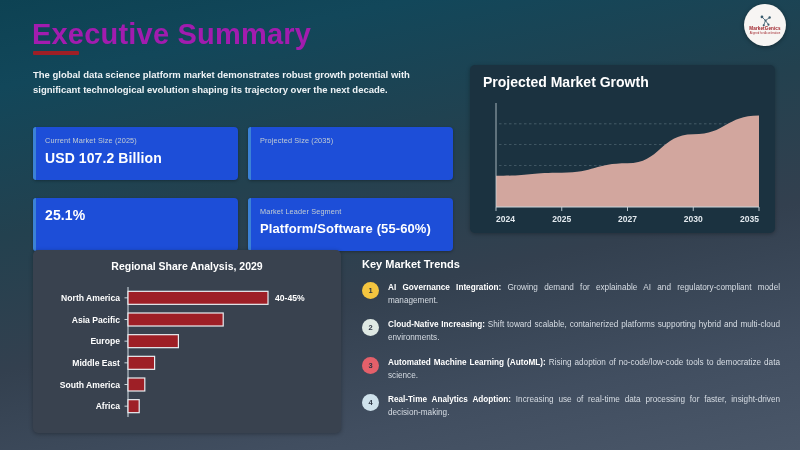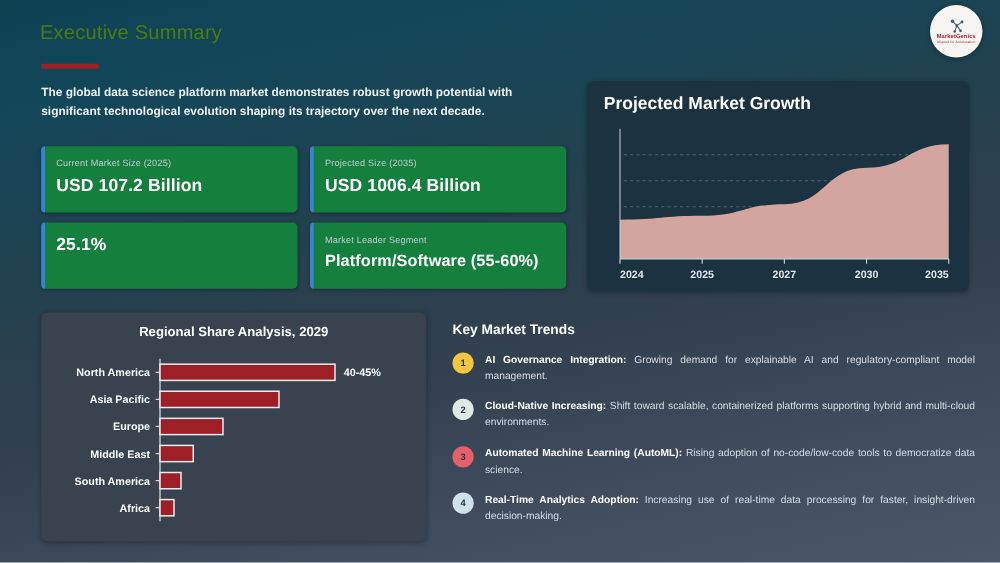--- a/index.html
+++ b/index.html
@@ -7,21 +7,21 @@
     width:800px;height:450px;overflow:hidden;
     font-family:"Liberation Sans", sans-serif;
     background:linear-gradient(168deg,#0d4253 0%,#12475a 14%,#23414f 38%,#33404f 60%,#414e60 82%,#4a5769 100%);
     color:#ffffff;position:relative;
   }
   .slide{position:absolute;inset:0;}
 
   
   .title{
     position:absolute;left:32px;top:18px;
-    font-size:16px;font-weight:normal;letter-spacing:.2px;color:#4d7c0f;
+    font-size:29px;font-weight:bold;letter-spacing:.2px;color:#a21caf;
   }
   .title-rule{
     position:absolute;left:33px;top:51px;width:46px;height:4px;
     background:#9e1f26;border-radius:1px;
   }
   .subtitle{
     position:absolute;left:33px;top:68px;width:415px;
     font-size:9.5px;font-weight:bold;line-height:1.55;color:#eef3f6;
   }
 
@@ -32,23 +32,24 @@
     align-items:center;justify-content:center;box-shadow:0 1px 4px rgba(0,0,0,.35);
   }
   .logo-mark{width:15px;height:13px;margin-bottom:0px;}
   .logo-name{font-size:4.6px;font-weight:bold;color:#9e1f26;letter-spacing:.1px;line-height:1;}
   .logo-tag{font-size:2.7px;color:#9e1f26;letter-spacing:.1px;margin-top:1px;line-height:1;}
 
   
   .cards{position:absolute;left:33px;top:117px;width:420px;
          display:grid;grid-template-columns:1fr 1fr;gap:8px 10px;}
   .card{
-    position:relative;background:#15803d;border-radius:4px;
+    position:relative;background:#1d4ed8;border-radius:4px;
     padding:9px 10px 10px 12px;height:34px;box-sizing:content-box;
     box-shadow:0 1px 3px rgba(0,0,0,.3);
+    margin-top:10px;
   }
   .card::before{
     content:"";position:absolute;left:0;top:0;bottom:0;width:3px;
     background:#3b82d6;border-radius:4px 0 0 4px;
   }
   .card-label{font-size:7.3px;color:#c2ccd4;letter-spacing:.15px;margin-bottom:5px;}
   .card-value{font-size:14px;font-weight:bold;color:#ffffff;letter-spacing:.1px;}
   .card-value.sm{font-size:13px;}
 
   
@@ -112,21 +113,20 @@
     <div class="logo-tag">Aligned for Acceleration</div>
   </div>
 
   <div class="cards">
     <div class="card">
       <div class="card-label">Current Market Size (2025)</div>
       <div class="card-value">USD 107.2 Billion</div>
     </div>
     <div class="card">
       <div class="card-label">Projected Size (2035)</div>
-      <div class="card-value">USD 1006.4 Billion</div>
     </div>
     <div class="card">
       <div class="card-value">25.1%</div>
     </div>
     <div class="card">
       <div class="card-label">Market Leader Segment</div>
       <div class="card-value sm">Platform/Software (55-60%)</div>
     </div>
   </div>
 

